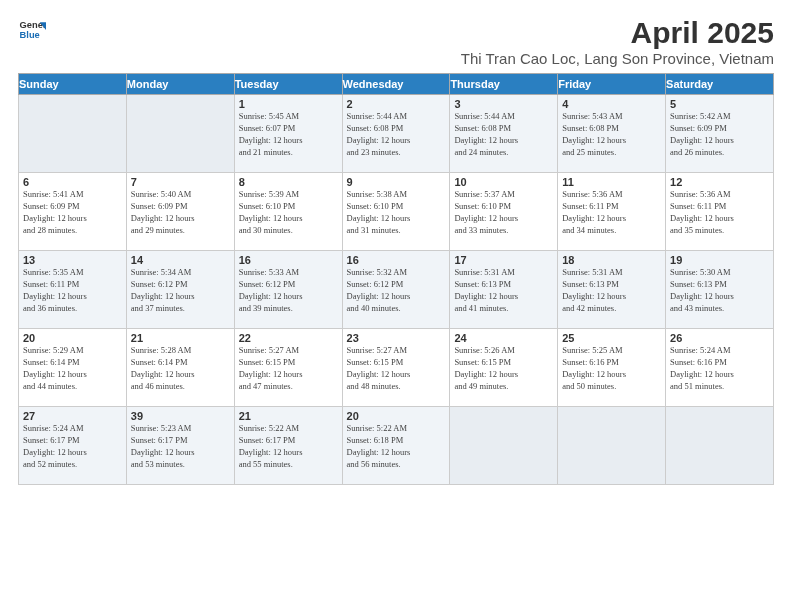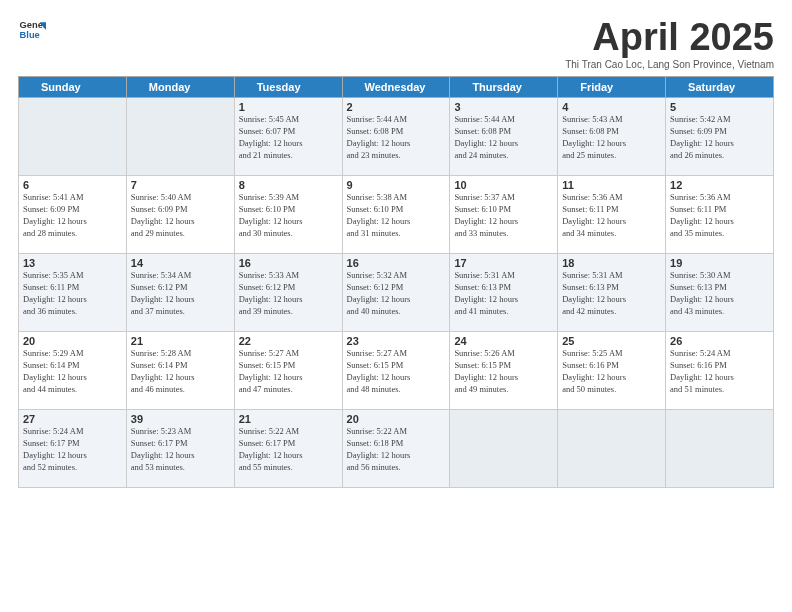--- a/index.html
+++ b/index.html
@@ -29,39 +29,39 @@
     }
     .logo-icon {
       width: 28px;
       height: 28px;
       margin-right: 2px;
     }
     .title-block {
       text-align: right;
     }
     .cal-title {
-      font-size: 38px;
+      font-size: 30px;
       font-weight: bold;
       color: #333;
     }
     .cal-subtitle {
-      font-size: 10px;
+      font-size: 15px;
       color: #555;
     }
     .calendar-table {
       width: 100%;
       border-collapse: collapse;
       table-layout: fixed;
     }
     .calendar-table th {
       background: #2a7fc1;
       color: #fff;
       font-size: 11px;
       font-weight: bold;
-      padding: 4px 22px;
+      padding: 4px 0;
       text-align: left;
       border: 1px solid #aaa;
     }
     .calendar-table td {
       border: 1px solid #ccc;
       vertical-align: top;
       padding: 3px 4px;
       font-size: 9px;
       color: #333;
       height: 78px;

